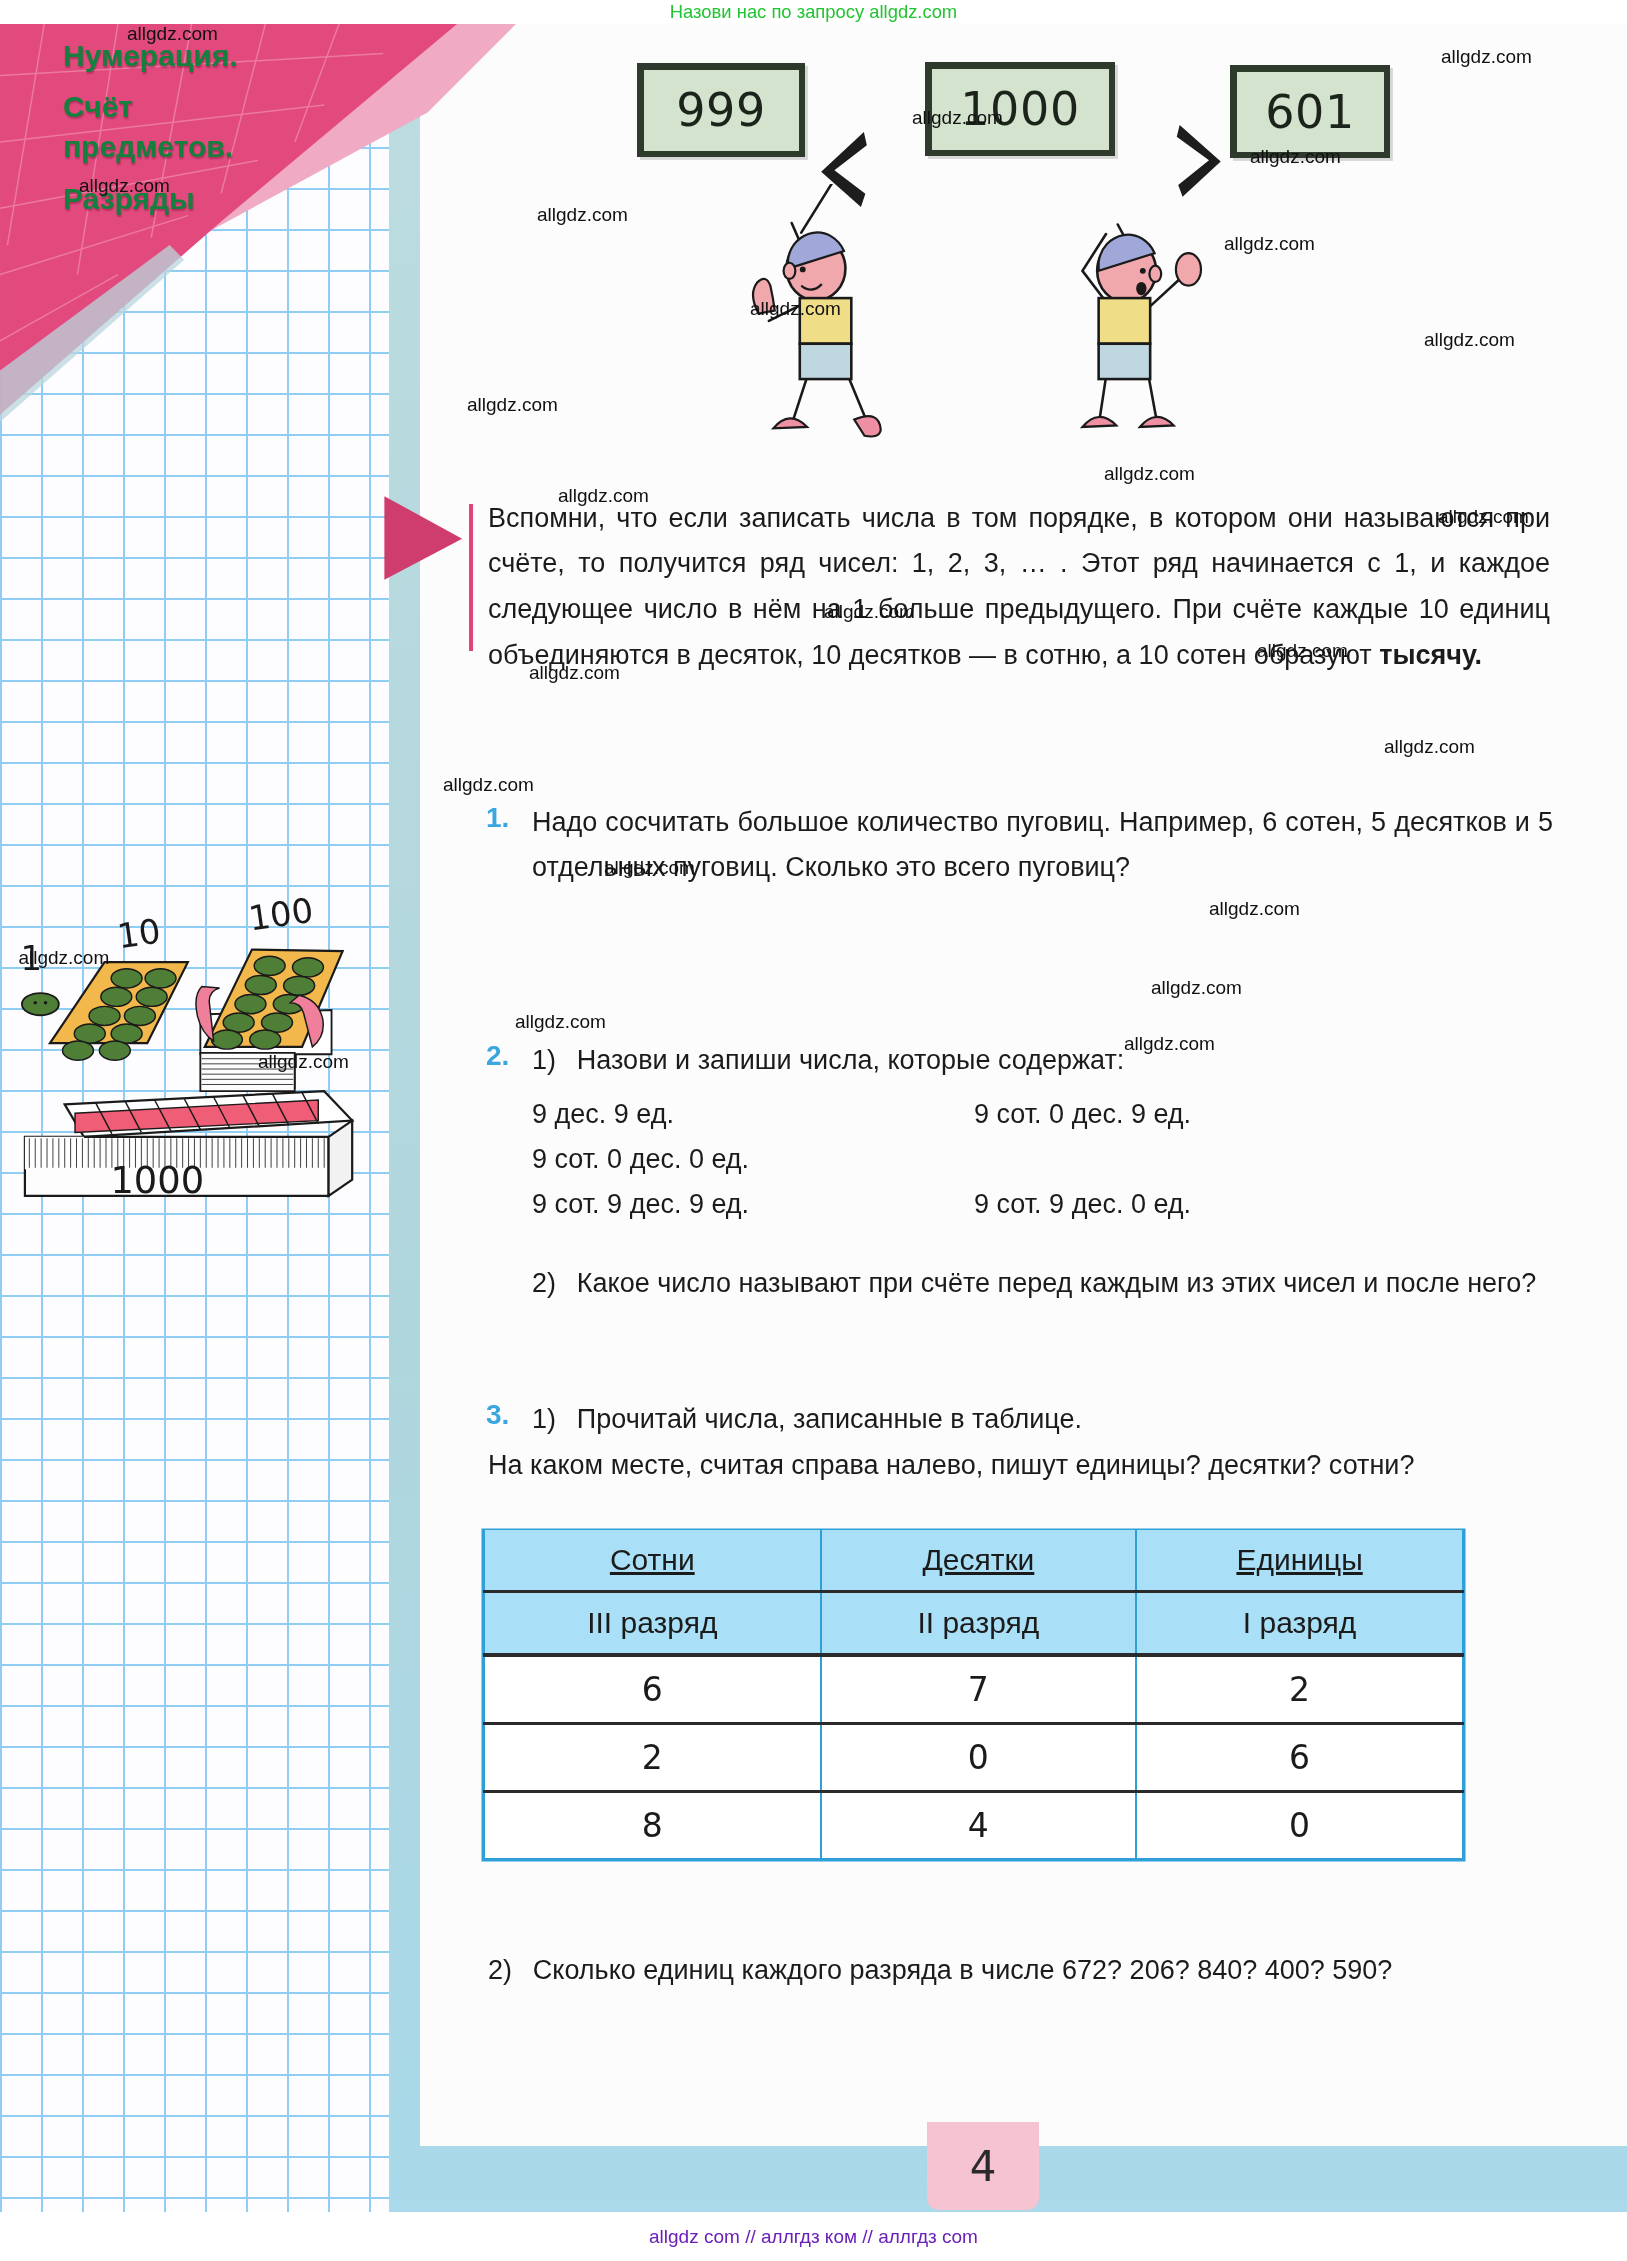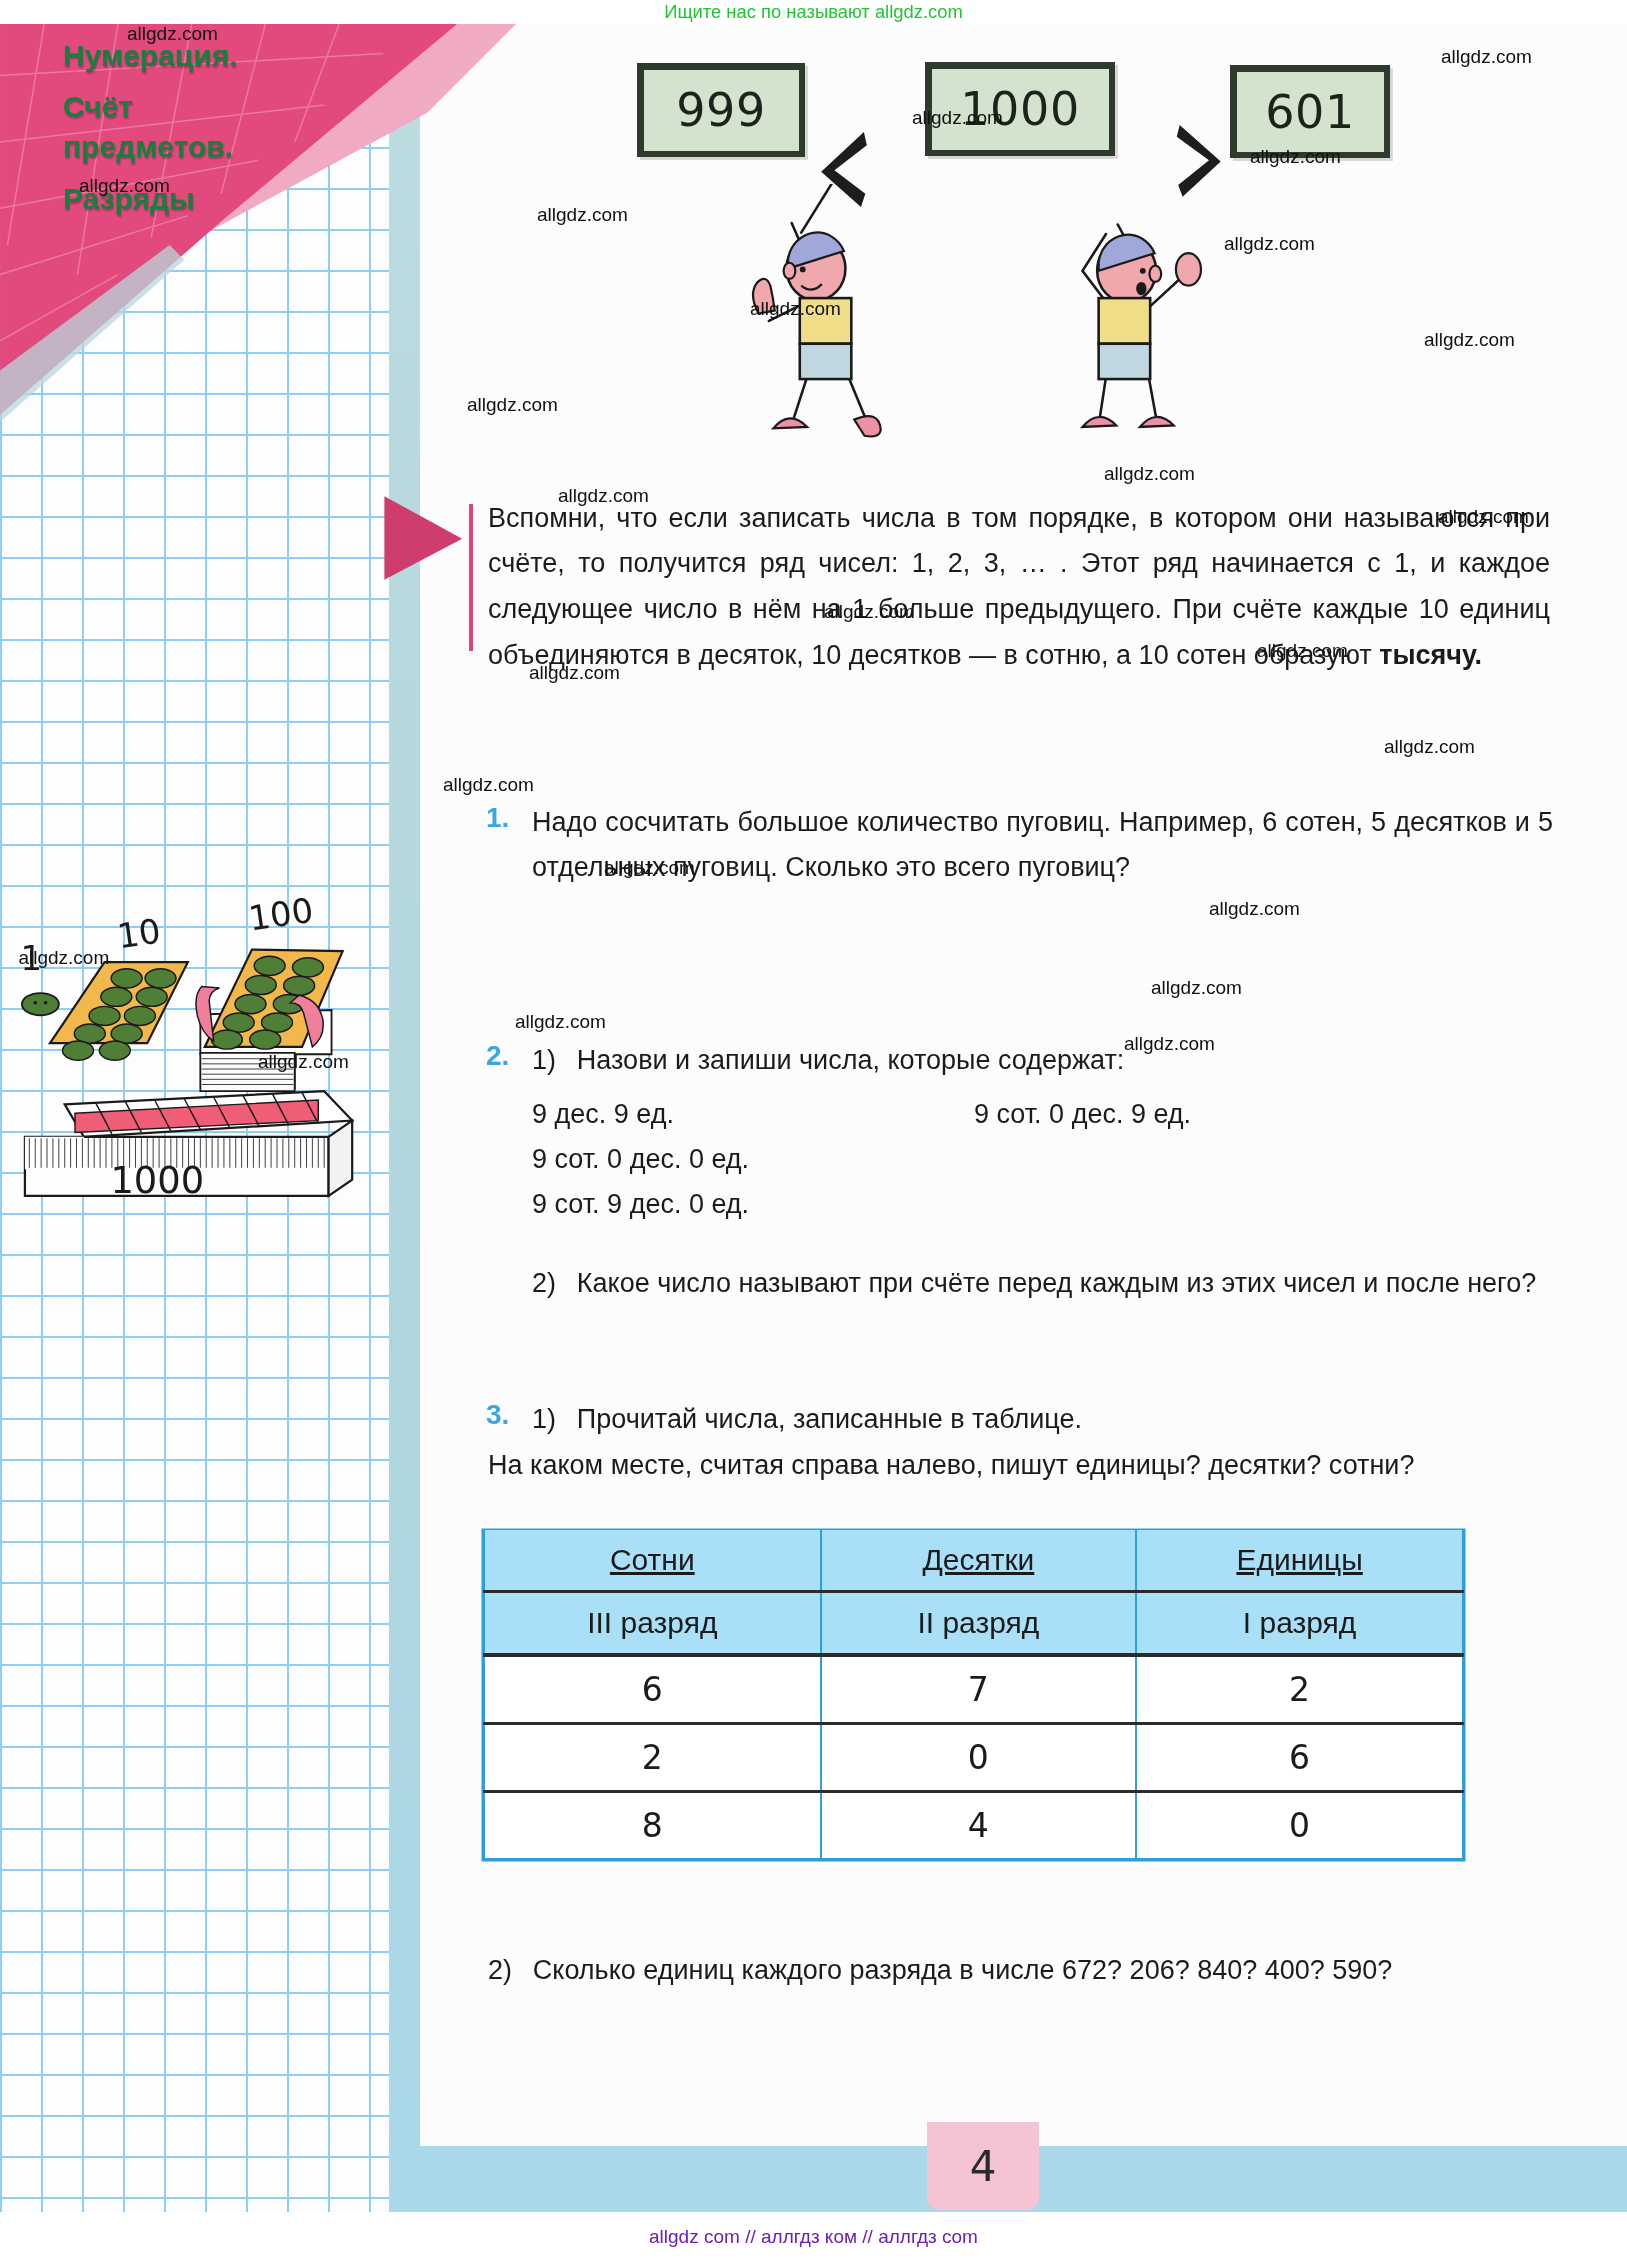--- a/index.html
+++ b/index.html
@@ -100,21 +100,21 @@
   .wm{position:absolute;color:#111;font-size:19px;z-index:50;white-space:nowrap;
       font-family:"Liberation Sans",sans-serif;}
 
   
   .illus{position:absolute;left:7.4px;top:870px;width:369px;height:457px;z-index:14;}
 </style>
 </head>
 <body>
 
 <div class="topbar">
-  <span>Ищите нас по называют allgdz.com</span>
+  <span>Назови нас по запросу allgdz.com</span>
 </div>
 
 <div class="graph"></div>
 <div class="tealframe"></div>
 <div class="whitepage"></div>
 
 <div class="pinkflag">
   <svg width="516" height="398" viewBox="0 0 700 540">
     <polygon points="0,0 700,0 580,120 250,300 0,520" fill="#f0aac4"></polygon>
     <polygon points="0,0 620,0 300,268 0,530" fill="#e24a7e"></polygon>
@@ -371,20 +371,21 @@
 
   <div class="cols" style="left:112px;top:1068px;">
     <div class="row">
       <div class="c1">9 дес. 9 ед.</div>
       <div class="c2">9 сот. 0 дес. 9 ед.</div>
     </div>
     <div class="row">
       <div class="c2">9 сот. 0 дес. 0 ед.</div>
     </div>
     <div class="row">
+      <div class="c1">9 сот. 9 дес. 9 ед.</div>
       <div class="c2">9 сот. 9 дес. 0 ед.</div>
     </div>
   </div>
 
   <div class="exbody ex" style="left:112px;top:1237px;width:1021px;">
     <span>2)</span>
     <span style="margin-left:13.3px;">Какое число называют при счёте перед каждым из этих чисел и после него?</span>
   </div>
 
   <div class="exnum" style="left:66px;top:1375px;">3.</div>

